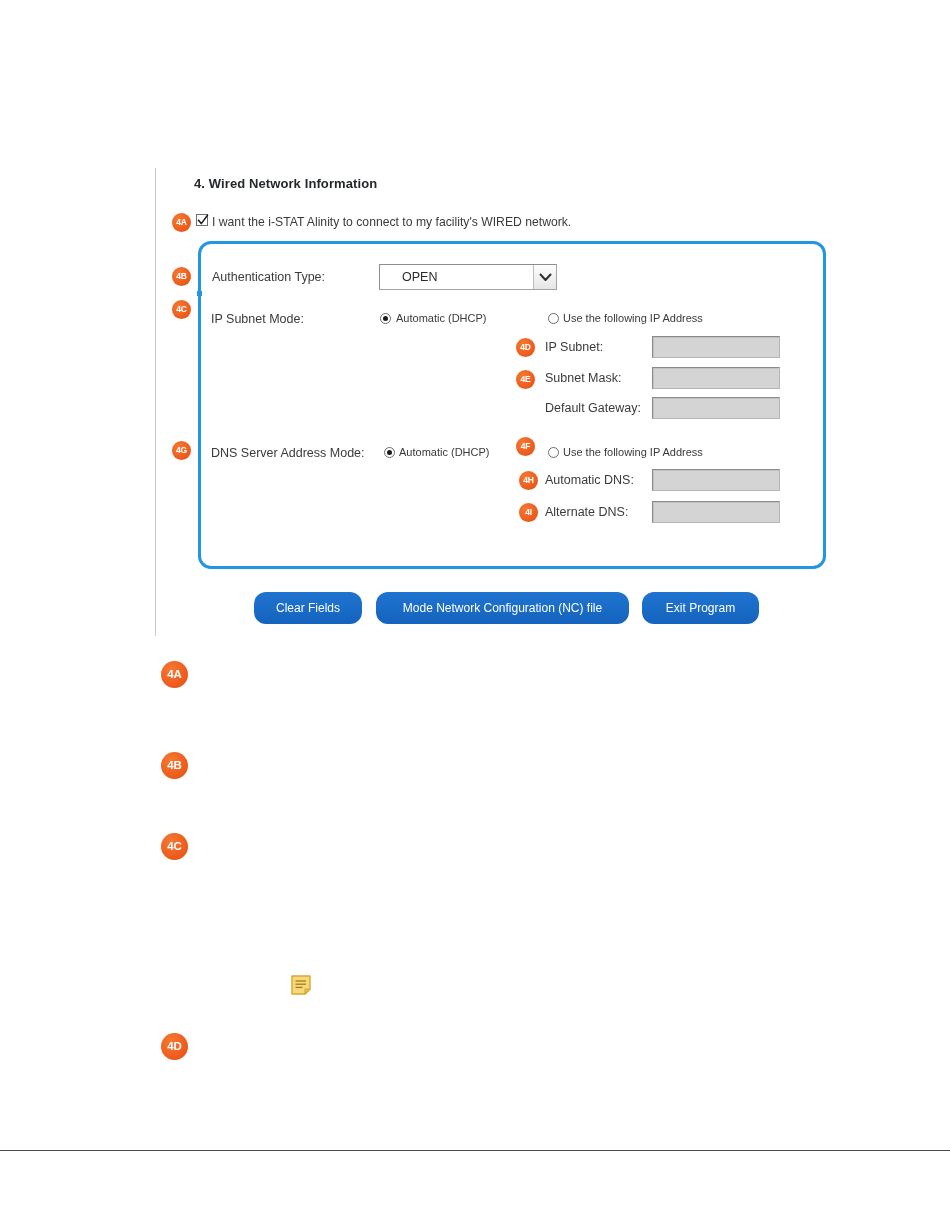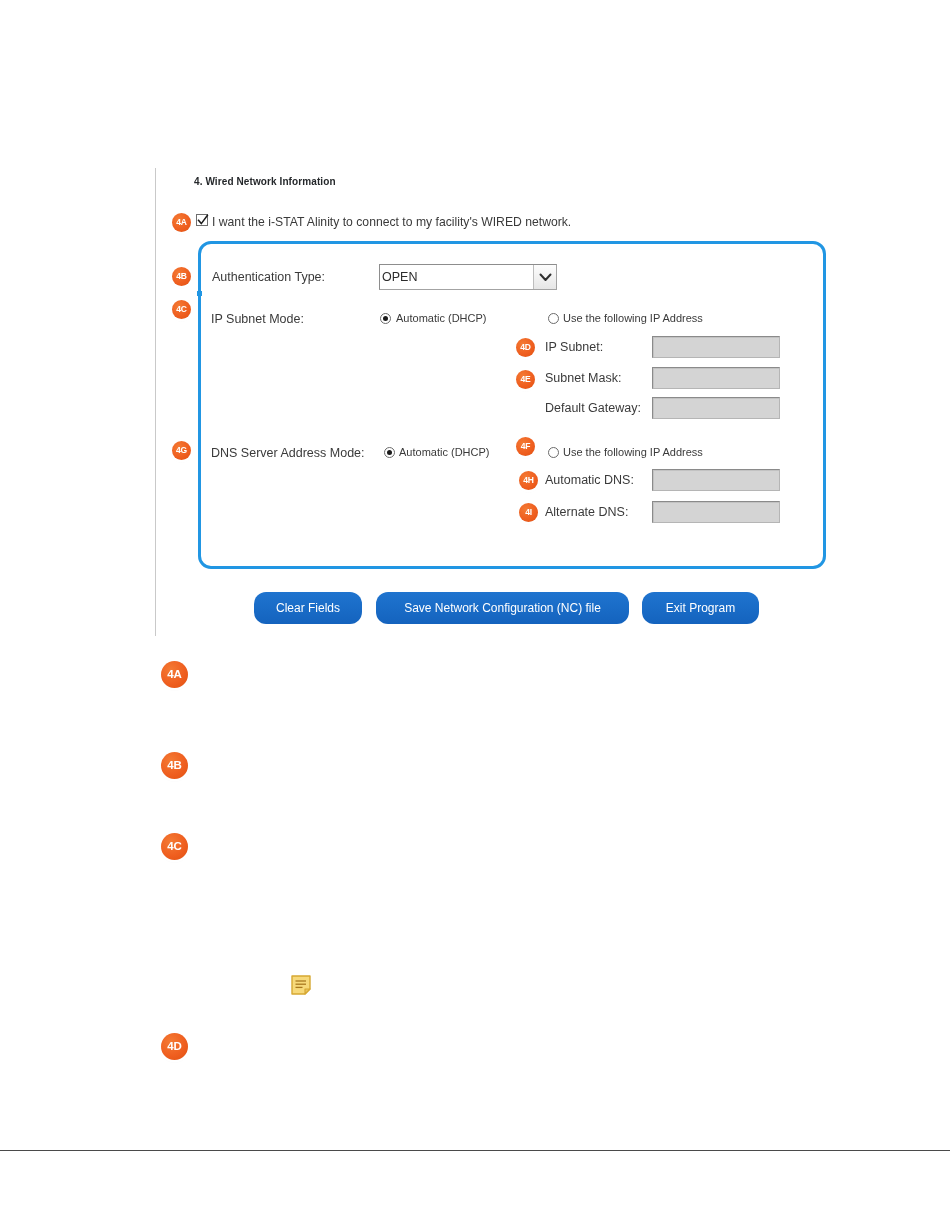--- a/index.html
+++ b/index.html
@@ -36,21 +36,21 @@
     width: 950px;
     height: 1px;
     background: #4a4a4a;
   }
 
   
   .section-heading {
     position: absolute;
     left: 194px;
     top: 176px;
-    font-size: 10px;
+    font-size: 13px;
     font-weight: bold;
     color: #25282b;
     letter-spacing: .1px;
     white-space: nowrap;
   }
 
   
   .badge {
     position: absolute;
     border-radius: 50%;
@@ -113,21 +113,21 @@
     top: 264px;
     width: 178px;
     height: 26px;
     box-sizing: border-box;
     border: 1px solid #a3a3a3;
     border-top-color: #8d8d8d;
     border-left-color: #8d8d8d;
     background: #ffffff;
     display: flex;
     align-items: center;
-    padding-left: 2px;
+    padding-left: 22px;
     font-size: 12.5px;
     color: #2c2c2c;
   }
   .select-arrow {
     position: absolute;
     right: 0px;
     top: 0px;
     bottom: 0px;
     width: 22px;
     background: linear-gradient(#fdfdfd, #e6e6e6);
@@ -294,21 +294,21 @@
 
   <div class="badge sm" style="left:519px; top:471px;">4H</div>
   <div class="field-label" style="left:545px; top:473px;">Automatic DNS:</div>
   <div class="input-disabled" style="left:652px; top:469px;"></div>
 
   <div class="badge sm" style="left:519px; top:503px;">4I</div>
   <div class="field-label" style="left:545px; top:505px;">Alternate DNS:</div>
   <div class="input-disabled" style="left:652px; top:501px;"></div>
 
   <button class="btn" style="left:254px; top:592px; width:108px;">Clear Fields</button>
-  <button class="btn" style="left:376px; top:592px; width:253px;">Save Network Configuration (NC) file</button>
+  <button class="btn" style="left:376px; top:592px; width:253px;">Mode Network Configuration (NC) file</button>
   <button class="btn" style="left:642px; top:592px; width:117px;">Exit Program</button>
 
   <div class="badge lg" style="left:161px; top:661px;">4A</div>
   <div class="badge lg" style="left:161px; top:752px;">4B</div>
   <div class="badge lg" style="left:161px; top:833px;">4C</div>
   <div class="badge lg" style="left:161px; top:1033px;">4D</div>
 
   <span class="note-icon">
     <svg width="22" height="22" viewBox="0 0 22 22">
       <path d="M2 2 H20 V15 L15 20 H2 Z" fill="#f7d97a" stroke="#d6a832" stroke-width="1.4" stroke-linejoin="round"></path>

